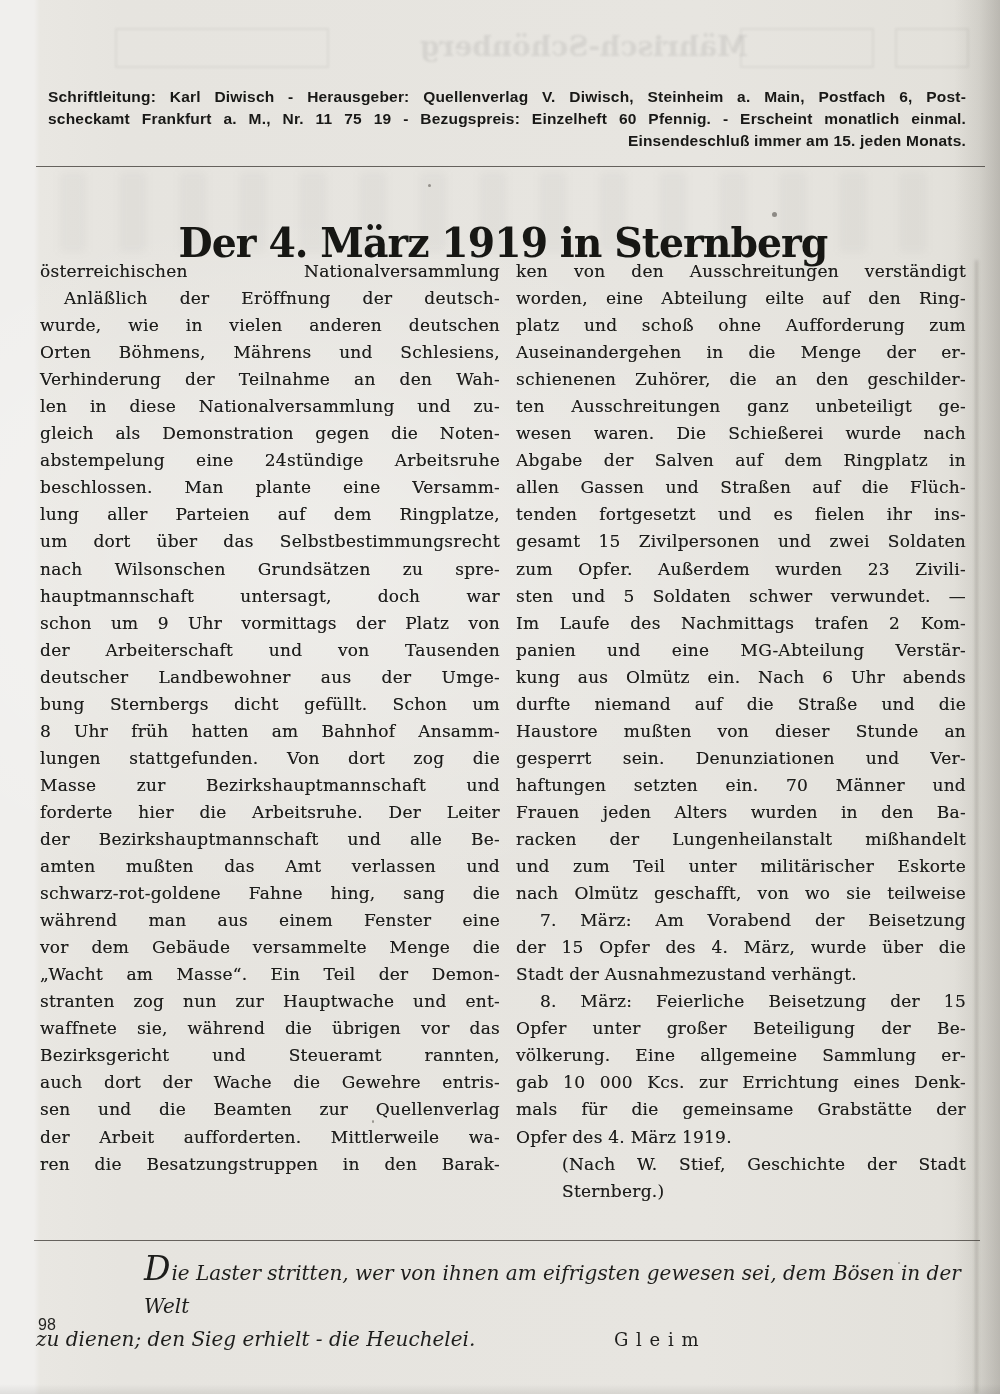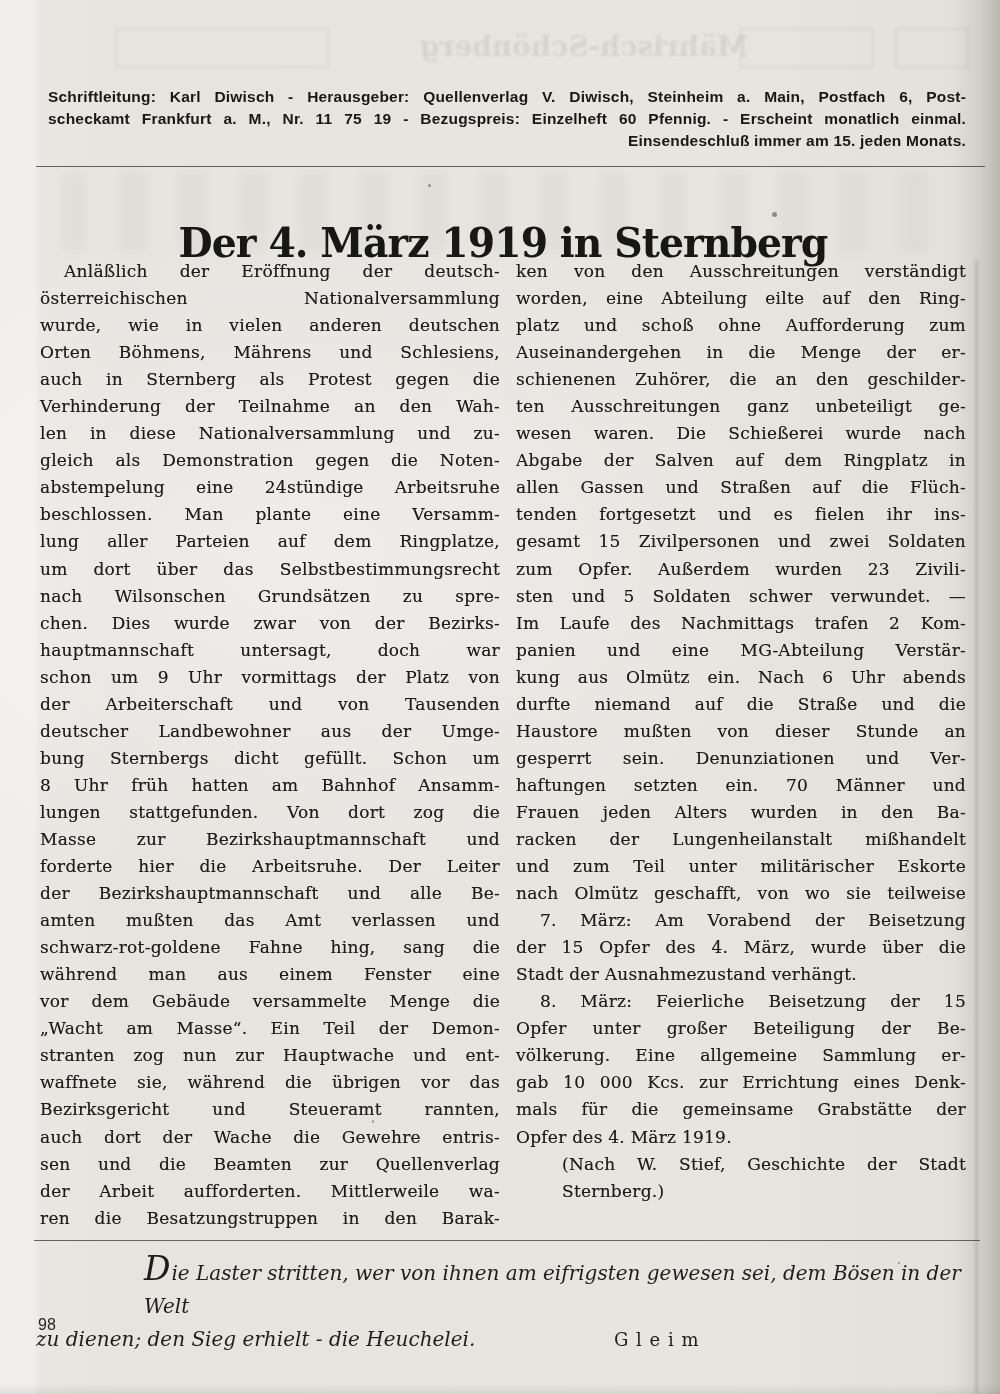--- a/index.html
+++ b/index.html
@@ -90,34 +90,32 @@
     <div class="mh-just">scheckamt Frankfurt a. M., Nr. 11 75 19 - Bezugspreis: Einzelheft 60 Pfennig. - Erscheint monatlich einmal.</div>
     <div class="mh-center">Einsendeschluß immer am 15. jeden Monats.</div>
   </div>
 
   <div id="rule-top" class="rule"></div>
 
   <h1 id="article-title">Der 4. März 1919 in Sternberg</h1>
   <div class="title-dot"></div>
 
   <div id="col-left" class="col">
+      <div class="bline">österreichischen Nationalversammlung</div>
       <div class="bline ind1">Anläßlich der Eröffnung der deutsch-</div>
-      <div class="bline">österreichischen Nationalversammlung</div>
       <div class="bline">wurde, wie in vielen anderen deutschen</div>
       <div class="bline">Orten Böhmens, Mährens und Schlesiens,</div>
-      <div class="bline">auch in Sternberg als Protest gegen die</div>
       <div class="bline">Verhinderung der Teilnahme an den Wah-</div>
       <div class="bline">len in diese Nationalversammlung und zu-</div>
       <div class="bline">gleich als Demonstration gegen die Noten-</div>
       <div class="bline">abstempelung eine 24stündige Arbeitsruhe</div>
       <div class="bline">beschlossen. Man plante eine Versamm-</div>
       <div class="bline">lung aller Parteien auf dem Ringplatze,</div>
       <div class="bline">um dort über das Selbstbestimmungsrecht</div>
       <div class="bline">nach Wilsonschen Grundsätzen zu spre-</div>
-      <div class="bline">chen. Dies wurde zwar von der Bezirks-</div>
       <div class="bline">hauptmannschaft untersagt, doch war</div>
       <div class="bline">schon um 9 Uhr vormittags der Platz von</div>
       <div class="bline">der Arbeiterschaft und von Tausenden</div>
       <div class="bline">deutscher Landbewohner aus der Umge-</div>
       <div class="bline">bung Sternbergs dicht gefüllt. Schon um</div>
       <div class="bline">8 Uhr früh hatten am Bahnhof Ansamm-</div>
       <div class="bline">lungen stattgefunden. Von dort zog die</div>
       <div class="bline">Masse zur Bezirkshauptmannschaft und</div>
       <div class="bline">forderte hier die Arbeitsruhe. Der Leiter</div>
       <div class="bline">der Bezirkshauptmannschaft und alle Be-</div>

